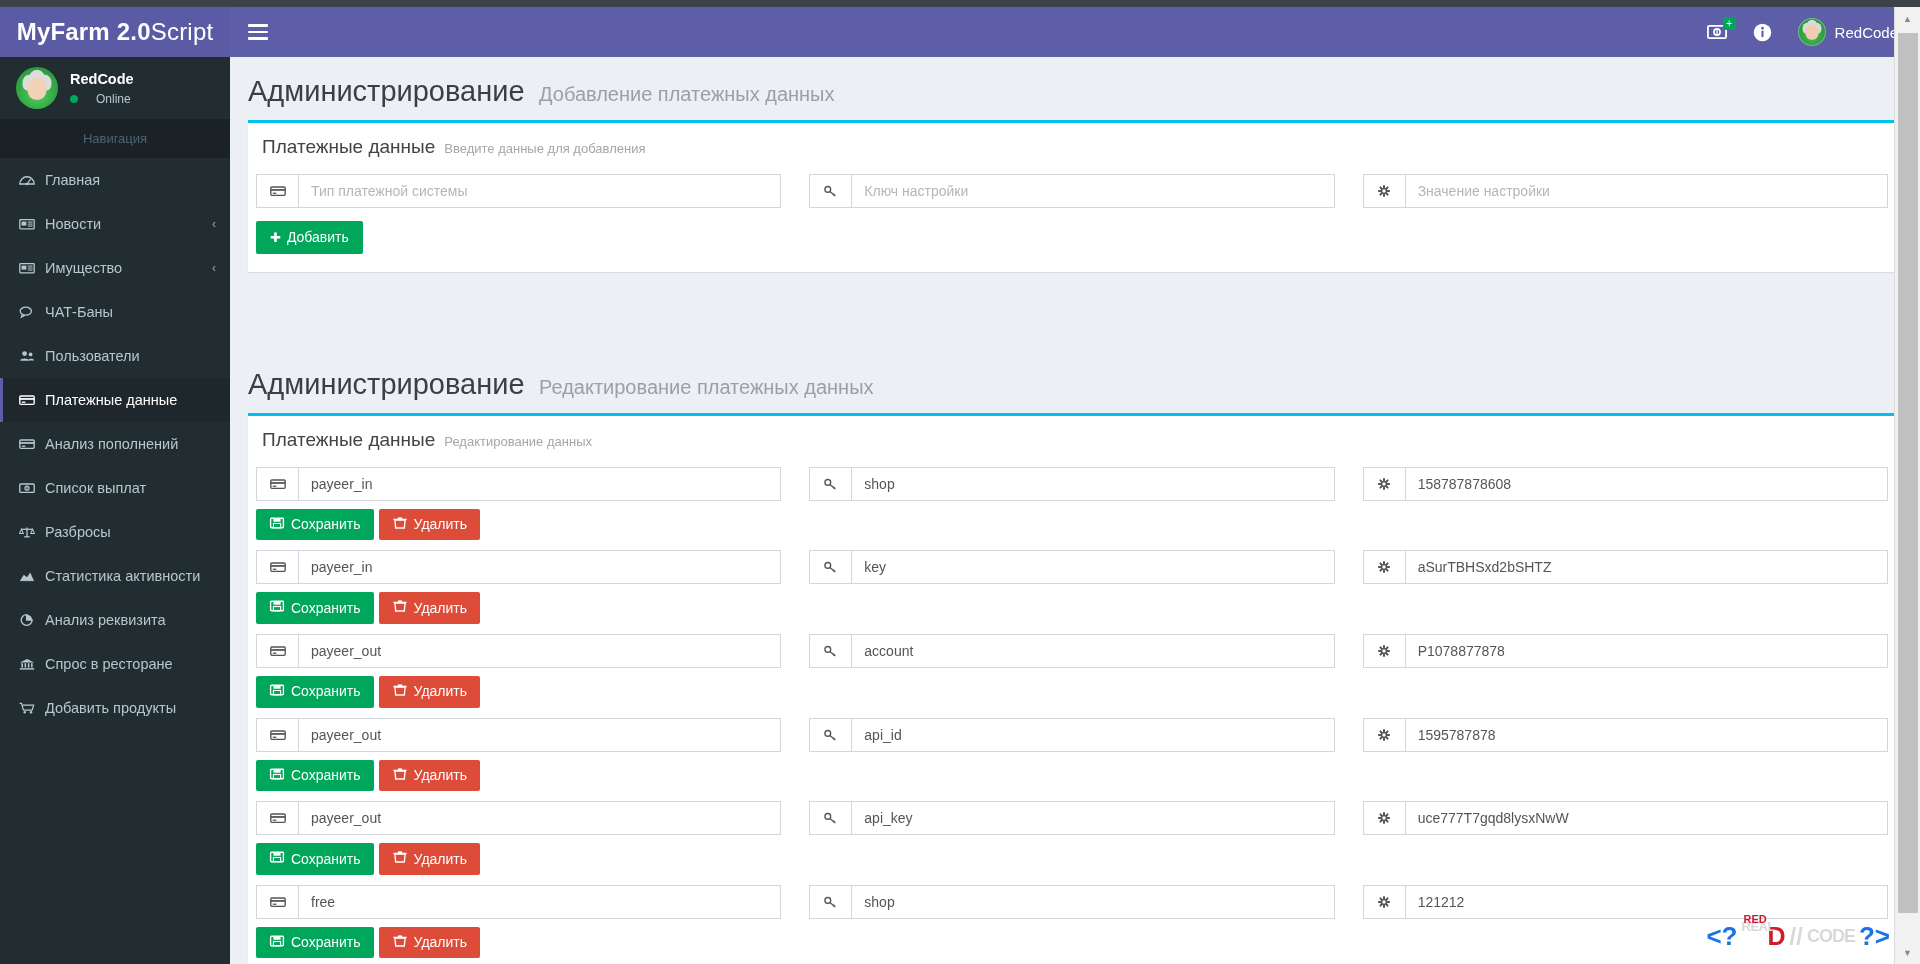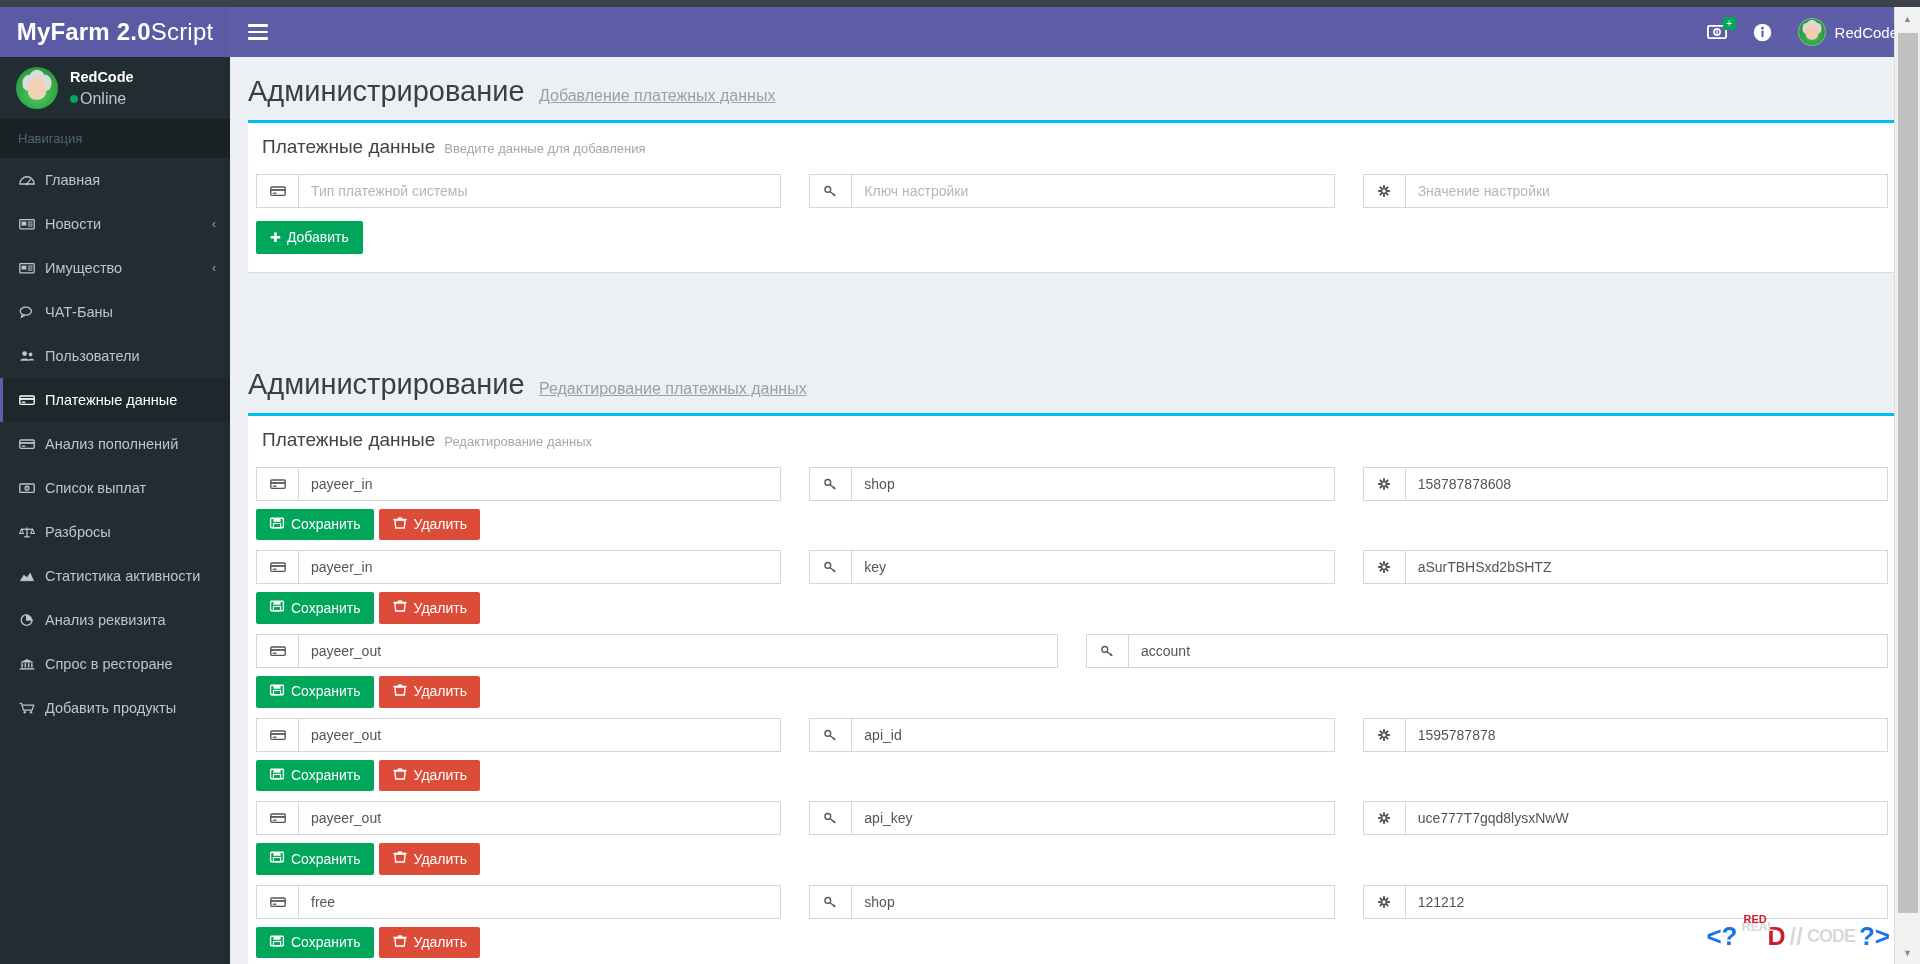--- a/index.html
+++ b/index.html
@@ -107,28 +107,29 @@
   }
   .avatar-lg::after {
     content:""; position:absolute; left:50%; top:48%;
     transform: translate(-50%,-42%);
     width: 19px; height: 22px; border-radius: 50% 50% 44% 44%;
     background: #f2d2b6;
     box-shadow: 0 -9px 0 -1px #dcdcdc, -8px -6px 0 -3px #dcdcdc, 8px -6px 0 -3px #dcdcdc;
   }
   .user-meta { margin-left: 12px; }
   .user-meta .name { color: #fff; font-size: 14.5px; font-weight: bold; margin-bottom: 5px; }
-  .user-meta .status { color: #b8c7ce; font-size: 16px; display: flex; align-items: center; gap: 2px; }
+  .user-meta .status { color: #b8c7ce; font-size: 12px; display: flex; align-items: center; gap: 18px; }
   .status-dot { width: 8px; height: 8px; border-radius: 50%; background: #00a65a; display: inline-block; }
 
   .nav-header {
     padding: 12px 18px 12px;
     color: #4b646f;
     font-size: 13px;
     background: #1a2226;
+    text-align: center;
   }
   .nav-list { list-style: none; margin: 0; padding: 0; }
   .nav-item {
     display: flex; align-items: center;
     height: 44px;
     padding: 0 14px 0 16px;
     color: #b8c7ce;
     font-size: 14.5px;
     border-left: 3px solid transparent;
     cursor: pointer;
@@ -159,24 +160,23 @@
     padding: 18px 18px 12px 18px;
   }
   .content-header h1 {
     margin: 0;
     font-size: 29px;
     font-weight: 400;
     color: #3b3f44;
     display: inline;
   }
   .content-header small {
-    font-size: 16px;
+    font-size: 20px;
     color: #9aa0a6;
     margin-left: 10px;
-    text-decoration: underline;
   }
   .content-body { padding: 0 18px 18px 18px; }
 
   .box {
     background: #fff;
     border-top: 3px solid #00c0ef;
     box-shadow: 0 1px 1px rgba(0,0,0,.08);
     margin-bottom: 18px;
   }
   .box-header {
@@ -708,84 +708,38 @@
                     <span class="input-addon">
                       <svg width="16" height="14" viewBox="0 0 20 16" aria-hidden="true">
                         <circle cx="6" cy="6" r="3.6" fill="none" stroke="#555" stroke-width="1.7"></circle>
                         <line x1="8.6" y1="8.6" x2="15.5" y2="14.2" stroke="#555" stroke-width="1.7"></line>
                         <line x1="12.6" y1="13.3" x2="14.3" y2="11.4" stroke="#555" stroke-width="1.6"></line>
                       </svg>
                     </span>
                     <input class="form-control" type="text" value="account" style="">
                   </div>
                 </div>
-              </div>
-              <div class="row-actions">
-                <button class="btn btn-success">
-                  <span class="gl"><svg width="16" height="14" viewBox="0 0 20 16" aria-hidden="true">
-                      <rect x="2" y="2" width="16" height="12" rx="1" fill="none" stroke="#ffffff" stroke-width="1.7"></rect>
-                      <rect x="5.5" y="2" width="9" height="4.4" fill="#ffffff"></rect>
-                      <rect x="5.5" y="8.6" width="9" height="5.4" fill="none" stroke="#ffffff" stroke-width="1.4"></rect>
-                    </svg></span>
-                  <span>Сохранить</span>
-                </button>
-                <button class="btn btn-danger">
-                  <span class="gl"><svg width="16" height="14" viewBox="0 0 20 16" aria-hidden="true">
-                      <path d="M3.6 4.2 L4.6 14.3 L15.4 14.3 L16.4 4.2 Z" fill="none" stroke="#ffffff" stroke-width="1.7"></path>
-                      <line x1="1.8" y1="3.6" x2="18.2" y2="3.6" stroke="#ffffff" stroke-width="1.9"></line>
-                      <rect x="7.4" y="1" width="5.2" height="2" fill="#ffffff"></rect>
-                    </svg></span>
-                  <span>Удалить</span>
-                </button>
-              </div>
-            </div>
-            <div class="edit-row">
-              <div class="form-row">
-                <div class="col">
-                  <div class="input-group">
-                    <span class="input-addon">
-                      <svg width="16" height="14" viewBox="0 0 20 16" aria-hidden="true">
-                        <rect x="1" y="3" width="18" height="10.5" rx="1.4" fill="none" stroke="#555" stroke-width="1.7"></rect>
-                        <rect x="1" y="5.6" width="18" height="2.2" fill="#555"></rect>
-                        <rect x="3.5" y="10" width="4.5" height="1.6" fill="#555"></rect>
-                      </svg>
-                    </span>
-                    <input class="form-control" type="text" value="payeer_out" style="">
-                  </div>
-                </div>
-                <div class="col">
-                  <div class="input-group">
-                    <span class="input-addon">
-                      <svg width="16" height="14" viewBox="0 0 20 16" aria-hidden="true">
-                        <circle cx="6" cy="6" r="3.6" fill="none" stroke="#555" stroke-width="1.7"></circle>
-                        <line x1="8.6" y1="8.6" x2="15.5" y2="14.2" stroke="#555" stroke-width="1.7"></line>
-                        <line x1="12.6" y1="13.3" x2="14.3" y2="11.4" stroke="#555" stroke-width="1.6"></line>
-                      </svg>
-                    </span>
-                    <input class="form-control" type="text" value="api_id" style="">
-                  </div>
-                </div>
                 <div class="col">
                   <div class="input-group">
                     <span class="input-addon">
                       <svg width="16" height="14" viewBox="0 0 20 16" aria-hidden="true">
                         <circle cx="10" cy="8" r="3.1" fill="none" stroke="#555" stroke-width="1.9"></circle>
                         <g stroke="#555" stroke-width="2.5" stroke-linecap="round">
                           <line x1="10" y1="1.6" x2="10" y2="3.6"></line>
                           <line x1="10" y1="12.4" x2="10" y2="14.4"></line>
                           <line x1="3.6" y1="8" x2="5.6" y2="8"></line>
                           <line x1="14.4" y1="8" x2="16.4" y2="8"></line>
                           <line x1="5.5" y1="3.5" x2="6.8" y2="4.8"></line>
                           <line x1="13.2" y1="11.2" x2="14.5" y2="12.5"></line>
                           <line x1="14.5" y1="3.5" x2="13.2" y2="4.8"></line>
                           <line x1="6.8" y1="11.2" x2="5.5" y2="12.5"></line>
                         </g>
                       </svg>
                     </span>
-                    <input class="form-control" type="text" value="1595787878" style="">
+                    <input class="form-control" type="text" value="P1078877878" style="">
                   </div>
                 </div>
               </div>
               <div class="row-actions">
                 <button class="btn btn-success">
                   <span class="gl"><svg width="16" height="14" viewBox="0 0 20 16" aria-hidden="true">
                       <rect x="2" y="2" width="16" height="12" rx="1" fill="none" stroke="#ffffff" stroke-width="1.7"></rect>
                       <rect x="5.5" y="2" width="9" height="4.4" fill="#ffffff"></rect>
                       <rect x="5.5" y="8.6" width="9" height="5.4" fill="none" stroke="#ffffff" stroke-width="1.4"></rect>
                     </svg></span>
@@ -817,41 +771,41 @@
                 </div>
                 <div class="col">
                   <div class="input-group">
                     <span class="input-addon">
                       <svg width="16" height="14" viewBox="0 0 20 16" aria-hidden="true">
                         <circle cx="6" cy="6" r="3.6" fill="none" stroke="#555" stroke-width="1.7"></circle>
                         <line x1="8.6" y1="8.6" x2="15.5" y2="14.2" stroke="#555" stroke-width="1.7"></line>
                         <line x1="12.6" y1="13.3" x2="14.3" y2="11.4" stroke="#555" stroke-width="1.6"></line>
                       </svg>
                     </span>
-                    <input class="form-control" type="text" value="api_key" style="">
+                    <input class="form-control" type="text" value="api_id" style="">
                   </div>
                 </div>
                 <div class="col">
                   <div class="input-group">
                     <span class="input-addon">
                       <svg width="16" height="14" viewBox="0 0 20 16" aria-hidden="true">
                         <circle cx="10" cy="8" r="3.1" fill="none" stroke="#555" stroke-width="1.9"></circle>
                         <g stroke="#555" stroke-width="2.5" stroke-linecap="round">
                           <line x1="10" y1="1.6" x2="10" y2="3.6"></line>
                           <line x1="10" y1="12.4" x2="10" y2="14.4"></line>
                           <line x1="3.6" y1="8" x2="5.6" y2="8"></line>
                           <line x1="14.4" y1="8" x2="16.4" y2="8"></line>
                           <line x1="5.5" y1="3.5" x2="6.8" y2="4.8"></line>
                           <line x1="13.2" y1="11.2" x2="14.5" y2="12.5"></line>
                           <line x1="14.5" y1="3.5" x2="13.2" y2="4.8"></line>
                           <line x1="6.8" y1="11.2" x2="5.5" y2="12.5"></line>
                         </g>
                       </svg>
                     </span>
-                    <input class="form-control" type="text" value="uce777T7gqd8lysxNwW" style="">
+                    <input class="form-control" type="text" value="1595787878" style="">
                   </div>
                 </div>
               </div>
               <div class="row-actions">
                 <button class="btn btn-success">
                   <span class="gl"><svg width="16" height="14" viewBox="0 0 20 16" aria-hidden="true">
                       <rect x="2" y="2" width="16" height="12" rx="1" fill="none" stroke="#ffffff" stroke-width="1.7"></rect>
                       <rect x="5.5" y="2" width="9" height="4.4" fill="#ffffff"></rect>
                       <rect x="5.5" y="8.6" width="9" height="5.4" fill="none" stroke="#ffffff" stroke-width="1.4"></rect>
                     </svg></span>
@@ -871,52 +825,118 @@
               <div class="form-row">
                 <div class="col">
                   <div class="input-group">
                     <span class="input-addon">
                       <svg width="16" height="14" viewBox="0 0 20 16" aria-hidden="true">
                         <rect x="1" y="3" width="18" height="10.5" rx="1.4" fill="none" stroke="#555" stroke-width="1.7"></rect>
                         <rect x="1" y="5.6" width="18" height="2.2" fill="#555"></rect>
                         <rect x="3.5" y="10" width="4.5" height="1.6" fill="#555"></rect>
                       </svg>
                     </span>
-                    <input class="form-control" type="text" value="free" style="">
+                    <input class="form-control" type="text" value="payeer_out" style="">
                   </div>
                 </div>
                 <div class="col">
                   <div class="input-group">
                     <span class="input-addon">
                       <svg width="16" height="14" viewBox="0 0 20 16" aria-hidden="true">
                         <circle cx="6" cy="6" r="3.6" fill="none" stroke="#555" stroke-width="1.7"></circle>
                         <line x1="8.6" y1="8.6" x2="15.5" y2="14.2" stroke="#555" stroke-width="1.7"></line>
                         <line x1="12.6" y1="13.3" x2="14.3" y2="11.4" stroke="#555" stroke-width="1.6"></line>
                       </svg>
                     </span>
-                    <input class="form-control" type="text" value="shop" style="">
+                    <input class="form-control" type="text" value="api_key" style="">
                   </div>
                 </div>
                 <div class="col">
                   <div class="input-group">
                     <span class="input-addon">
                       <svg width="16" height="14" viewBox="0 0 20 16" aria-hidden="true">
                         <circle cx="10" cy="8" r="3.1" fill="none" stroke="#555" stroke-width="1.9"></circle>
                         <g stroke="#555" stroke-width="2.5" stroke-linecap="round">
                           <line x1="10" y1="1.6" x2="10" y2="3.6"></line>
                           <line x1="10" y1="12.4" x2="10" y2="14.4"></line>
                           <line x1="3.6" y1="8" x2="5.6" y2="8"></line>
                           <line x1="14.4" y1="8" x2="16.4" y2="8"></line>
                           <line x1="5.5" y1="3.5" x2="6.8" y2="4.8"></line>
                           <line x1="13.2" y1="11.2" x2="14.5" y2="12.5"></line>
                           <line x1="14.5" y1="3.5" x2="13.2" y2="4.8"></line>
                           <line x1="6.8" y1="11.2" x2="5.5" y2="12.5"></line>
                         </g>
                       </svg>
                     </span>
+                    <input class="form-control" type="text" value="uce777T7gqd8lysxNwW" style="">
+                  </div>
+                </div>
+              </div>
+              <div class="row-actions">
+                <button class="btn btn-success">
+                  <span class="gl"><svg width="16" height="14" viewBox="0 0 20 16" aria-hidden="true">
+                      <rect x="2" y="2" width="16" height="12" rx="1" fill="none" stroke="#ffffff" stroke-width="1.7"></rect>
+                      <rect x="5.5" y="2" width="9" height="4.4" fill="#ffffff"></rect>
+                      <rect x="5.5" y="8.6" width="9" height="5.4" fill="none" stroke="#ffffff" stroke-width="1.4"></rect>
+                    </svg></span>
+                  <span>Сохранить</span>
+                </button>
+                <button class="btn btn-danger">
+                  <span class="gl"><svg width="16" height="14" viewBox="0 0 20 16" aria-hidden="true">
+                      <path d="M3.6 4.2 L4.6 14.3 L15.4 14.3 L16.4 4.2 Z" fill="none" stroke="#ffffff" stroke-width="1.7"></path>
+                      <line x1="1.8" y1="3.6" x2="18.2" y2="3.6" stroke="#ffffff" stroke-width="1.9"></line>
+                      <rect x="7.4" y="1" width="5.2" height="2" fill="#ffffff"></rect>
+                    </svg></span>
+                  <span>Удалить</span>
+                </button>
+              </div>
+            </div>
+            <div class="edit-row">
+              <div class="form-row">
+                <div class="col">
+                  <div class="input-group">
+                    <span class="input-addon">
+                      <svg width="16" height="14" viewBox="0 0 20 16" aria-hidden="true">
+                        <rect x="1" y="3" width="18" height="10.5" rx="1.4" fill="none" stroke="#555" stroke-width="1.7"></rect>
+                        <rect x="1" y="5.6" width="18" height="2.2" fill="#555"></rect>
+                        <rect x="3.5" y="10" width="4.5" height="1.6" fill="#555"></rect>
+                      </svg>
+                    </span>
+                    <input class="form-control" type="text" value="free" style="">
+                  </div>
+                </div>
+                <div class="col">
+                  <div class="input-group">
+                    <span class="input-addon">
+                      <svg width="16" height="14" viewBox="0 0 20 16" aria-hidden="true">
+                        <circle cx="6" cy="6" r="3.6" fill="none" stroke="#555" stroke-width="1.7"></circle>
+                        <line x1="8.6" y1="8.6" x2="15.5" y2="14.2" stroke="#555" stroke-width="1.7"></line>
+                        <line x1="12.6" y1="13.3" x2="14.3" y2="11.4" stroke="#555" stroke-width="1.6"></line>
+                      </svg>
+                    </span>
+                    <input class="form-control" type="text" value="shop" style="">
+                  </div>
+                </div>
+                <div class="col">
+                  <div class="input-group">
+                    <span class="input-addon">
+                      <svg width="16" height="14" viewBox="0 0 20 16" aria-hidden="true">
+                        <circle cx="10" cy="8" r="3.1" fill="none" stroke="#555" stroke-width="1.9"></circle>
+                        <g stroke="#555" stroke-width="2.5" stroke-linecap="round">
+                          <line x1="10" y1="1.6" x2="10" y2="3.6"></line>
+                          <line x1="10" y1="12.4" x2="10" y2="14.4"></line>
+                          <line x1="3.6" y1="8" x2="5.6" y2="8"></line>
+                          <line x1="14.4" y1="8" x2="16.4" y2="8"></line>
+                          <line x1="5.5" y1="3.5" x2="6.8" y2="4.8"></line>
+                          <line x1="13.2" y1="11.2" x2="14.5" y2="12.5"></line>
+                          <line x1="14.5" y1="3.5" x2="13.2" y2="4.8"></line>
+                          <line x1="6.8" y1="11.2" x2="5.5" y2="12.5"></line>
+                        </g>
+                      </svg>
+                    </span>
                     <input class="form-control" type="text" value="121212" style="">
                   </div>
                 </div>
               </div>
               <div class="row-actions">
                 <button class="btn btn-success">
                   <span class="gl"><svg width="16" height="14" viewBox="0 0 20 16" aria-hidden="true">
                       <rect x="2" y="2" width="16" height="12" rx="1" fill="none" stroke="#ffffff" stroke-width="1.7"></rect>
                       <rect x="5.5" y="2" width="9" height="4.4" fill="#ffffff"></rect>
                       <rect x="5.5" y="8.6" width="9" height="5.4" fill="none" stroke="#ffffff" stroke-width="1.4"></rect>

